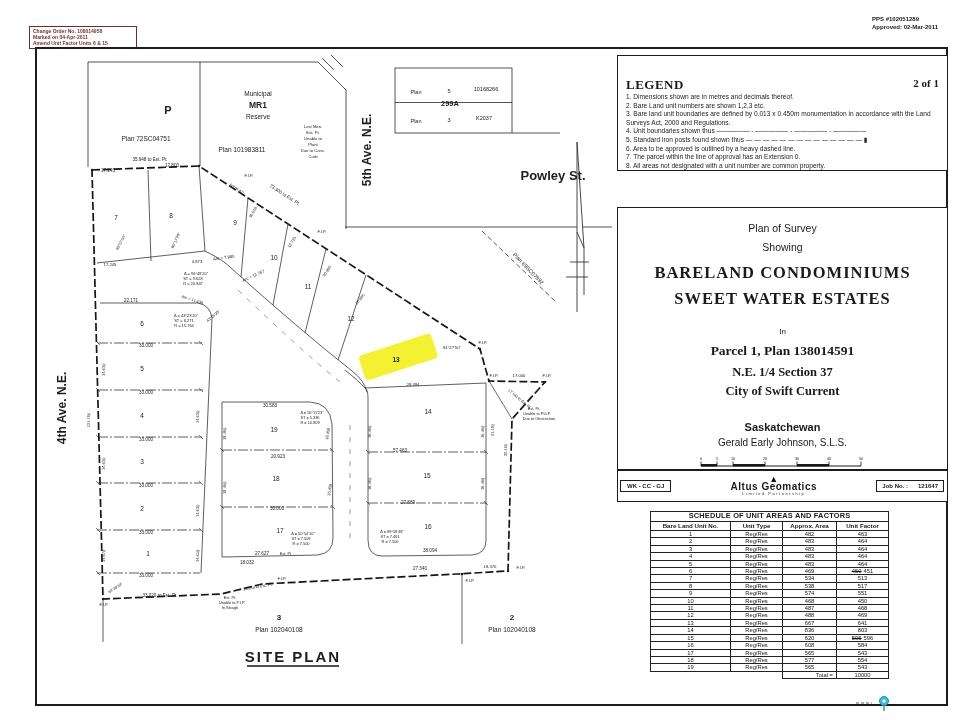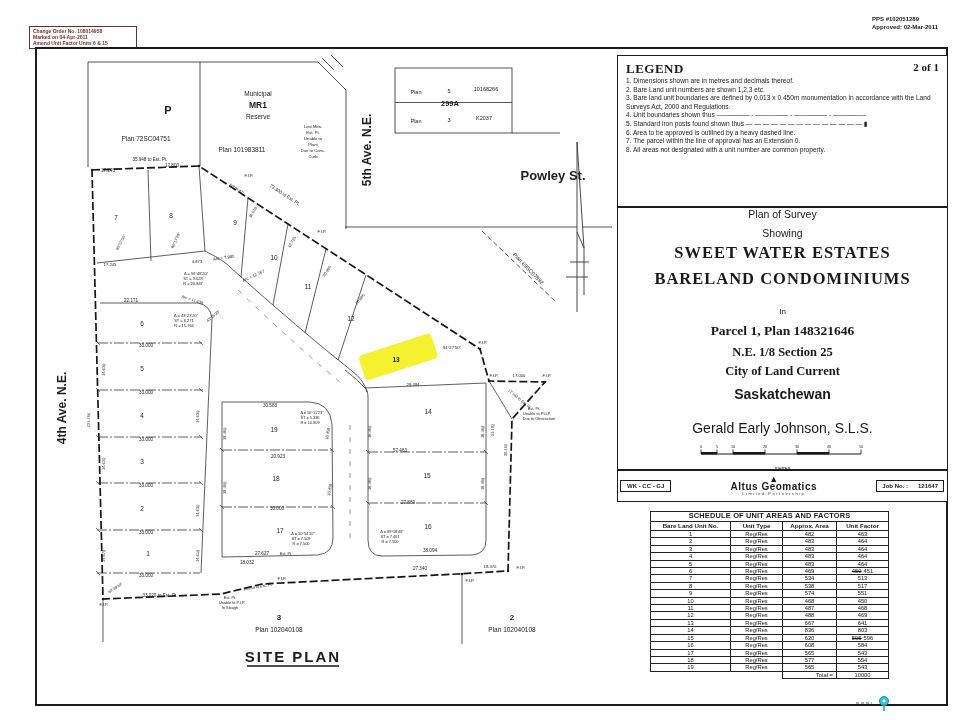--- a/index.html
+++ b/index.html
@@ -7,34 +7,34 @@
   body{font-family:"Liberation Sans",sans-serif;color:#1a1a1a;position:relative}
   .abs{position:absolute}
   
   .change-order{left:29px;top:26px;width:108px;height:23px;border:1.4px solid #6e2b2b;
     padding:1px 3px;font-size:5px;font-weight:bold;line-height:6.2px;color:#7a2f2f;white-space:nowrap}
   .pps{left:872px;top:15px;font-size:6px;font-weight:bold;line-height:8px;color:#222}
   
   .sheet{left:35px;top:47px;width:913px;height:659px;border:2px solid #1c1c1c}
   
   .panel-box{border:1.6px solid #1c1c1c;background:#fff}
-  .legend-box{left:617px;top:55px;width:331px;height:152px;padding:5px 8px}
+  .legend-box{left:617px;top:55px;width:331px;height:116px;padding:21px 8px}
   .legend-head{display:flex;justify-content:space-between;align-items:flex-start}
   .legend-title{font-family:"Liberation Serif",serif;font-weight:bold;font-size:13px;letter-spacing:.5px}
   .legend-page{font-family:"Liberation Serif",serif;font-weight:bold;font-size:11px}
   .lg-item{font-size:6.6px;line-height:8.6px;color:#1d1d1d}
-  .title-box{left:617px;top:207px;width:331px;height:263px;text-align:center;}
+  .title-box{left:617px;top:207px;width:331px;height:263px;text-align:center;padding-top:14px}
   .tb-s1{font-size:10.5px;margin-bottom:7px}
-  .tb-s2{font-size:10.5px;margin-bottom:4px}
+  .tb-s2{font-size:10.5px;margin-bottom:10px}
   .tb-name{font-family:"Liberation Serif",serif;font-weight:bold;font-size:16.5px;letter-spacing:1px;margin-bottom:6px}
   .tb-in{font-size:8px;margin:18px 0 7px}
   .tb-parcel{font-family:"Liberation Serif",serif;font-weight:bold;font-size:13.5px;margin-bottom:6px}
   .tb-line{font-family:"Liberation Serif",serif;font-weight:bold;font-size:12.5px;margin-bottom:4px}
-  .tb-prov{font-weight:bold;font-size:14px;margin-top:7px}
-  .tb-small{font-size:14px;margin-top:18px}
+  .tb-prov{font-weight:bold;font-size:11px;margin-top:22px}
+  .tb-small{font-size:10px;margin-top:4px}
   .tb-scale-units{font-size:5px;margin-top:1px}
   .tb-scale-text{font-size:6.5px}
   .footer-box{left:617px;top:470px;width:331px;height:32px;display:flex;align-items:center}
   .crew-box{border:1.2px solid #1c1c1c;font-size:6px;font-weight:bold;padding:2px 6px;margin-left:2px;white-space:nowrap}
   .logo-wrap{flex:1;text-align:center;line-height:1}
   .logo-tri{font-size:9px;line-height:6px;color:#111}
   .logo-name{font-size:10px;font-weight:bold;letter-spacing:.5px}
   .logo-sub{font-size:4px;letter-spacing:1.5px;color:#333}
   .job-box{border:1.2px solid #1c1c1c;font-size:6px;font-weight:bold;padding:2px 5px;margin-right:3px;white-space:nowrap;display:flex;gap:10px}
   
@@ -275,26 +275,26 @@
       <div class="lg-item">5. Standard iron posts found shown thus — — — — — — — — — — — — — — ▮</div>
       <div class="lg-item">6. Area to be approved is outlined by a heavy dashed line.</div>
       <div class="lg-item">7. The parcel within the line of approval has an Extension 0.</div>
       <div class="lg-item">8. All areas not designated with a unit number are common property.</div>
     </div>
 </div>
 
 <div class="abs panel-box title-box">
   <div class="tb-s1">Plan of Survey</div>
   <div class="tb-s2">Showing</div>
+  <div class="tb-name">BARELAND CONDOMINIUMS</div>
   <div class="tb-name">SWEET WATER ESTATES</div>
-  <div class="tb-name">BARELAND CONDOMINIUMS</div>
   <div class="tb-in">In</div>
-  <div class="tb-parcel">Parcel 1, Plan 148321646</div>
-  <div class="tb-line">N.E. 1/8 Section 25</div>
-  <div class="tb-line">City of Land Current</div>
+  <div class="tb-parcel">Parcel 1, Plan 138014591</div>
+  <div class="tb-line">N.E. 1/4 Section 37</div>
+  <div class="tb-line">City of Swift Current</div>
   <div class="tb-prov">Saskatchewan</div>
   <div class="tb-small">Gerald Early Johnson, S.L.S.</div>
   <svg id="scalebar" width="172" height="16" viewBox="0 0 172 16" style="margin-top:8px">
       <path d="M4,10 H164" stroke="#1a1a1a" stroke-width="1"></path>
       <rect x="4" y="8" width="16" height="2.5" fill="#1a1a1a"></rect>
       <rect x="36" y="8" width="32" height="2.5" fill="#1a1a1a"></rect>
       <rect x="100" y="8" width="32" height="2.5" fill="#1a1a1a"></rect>
       <path d="M4,10 V5.5" stroke="#1a1a1a" stroke-width="0.8"></path>
       <text x="4" y="4" font-size="3.8" text-anchor="middle">0</text>
       <path d="M20,10 V5.5" stroke="#1a1a1a" stroke-width="0.8"></path>

